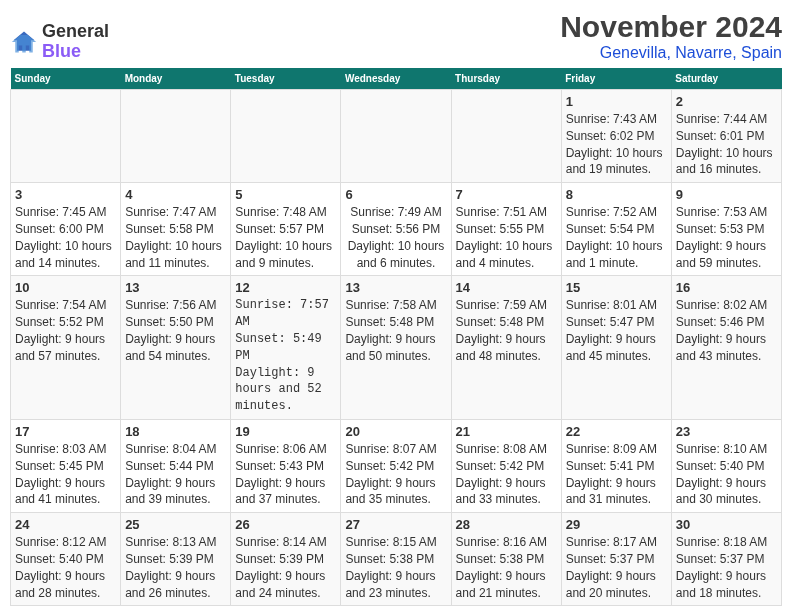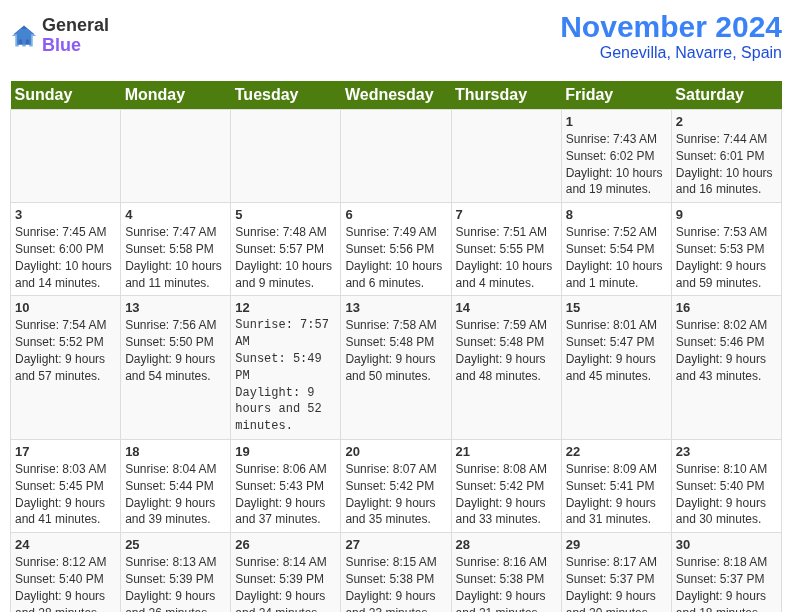--- a/index.html
+++ b/index.html
@@ -6,61 +6,61 @@
     body {
       font-family: Arial, sans-serif;
       background: #fff;
       width: 792px;
       min-height: 612px;
       padding: 10px;
     }
     .header {
       display: flex;
       justify-content: space-between;
-      align-items: center;
-      margin-bottom: 19px;
+      align-items: flex-end;
+      margin-bottom: 6px;
     }
     .logo {
       display: flex;
       align-items: center;
       gap: 4px;
     }
     .logo-text {
       font-size: 18px;
       font-weight: bold;
       color: #333;
       line-height: 1.1;
     }
     .logo-text span { color: #8b5cf6; }
     .logo-icon {
       width: 28px;
       height: 28px;
     }
     .title-block { text-align: right; }
     .title-block h1 {
       font-size: 30px;
-      color: #3b82f6;
+      color: #404040;
       font-weight: 600;
     }
     .title-block h2 {
       font-size: 16px;
       color: #1d4ed8;
       font-weight: normal;
     }
     table {
       width: 100%;
       border-collapse: collapse;
       font-size: 11px;
     }
     thead tr th {
-      background: #4d7c0f;
+      background: #0f766e;
       color: #fff;
       padding: 5px 4px;
       text-align: left;
-      font-size: 16px;
+      font-size: 10px;
       font-weight: 600;
     }
     tbody tr td {
       border: 1px solid #ddd;
       vertical-align: top;
       padding: 4px 4px;
       min-height: 80px;
       width: 14.28%;
       color: #333;
       background: #fff;
@@ -148,21 +148,21 @@
 Daylight: 10 hours and 11 minutes.</div>
         </td>
         <td>
           <span class="day-num">5</span>
           <div class="day-info" style="white-space: pre-line;">Sunrise: 7:48 AM
 Sunset: 5:57 PM
 Daylight: 10 hours and 9 minutes.</div>
         </td>
         <td>
           <span class="day-num">6</span>
-          <div class="day-info" style="white-space: pre-line;">Sunrise: 7:49 AM
+          <div class="day-info" style="white-space: pre-line; text-align: center;">Sunrise: 7:49 AM
 Sunset: 5:56 PM
 Daylight: 10 hours and 6 minutes.</div>
         </td>
         <td>
           <span class="day-num">7</span>
           <div class="day-info" style="white-space: pre-line;">Sunrise: 7:51 AM
 Sunset: 5:55 PM
 Daylight: 10 hours and 4 minutes.</div>
         </td>
         <td>

